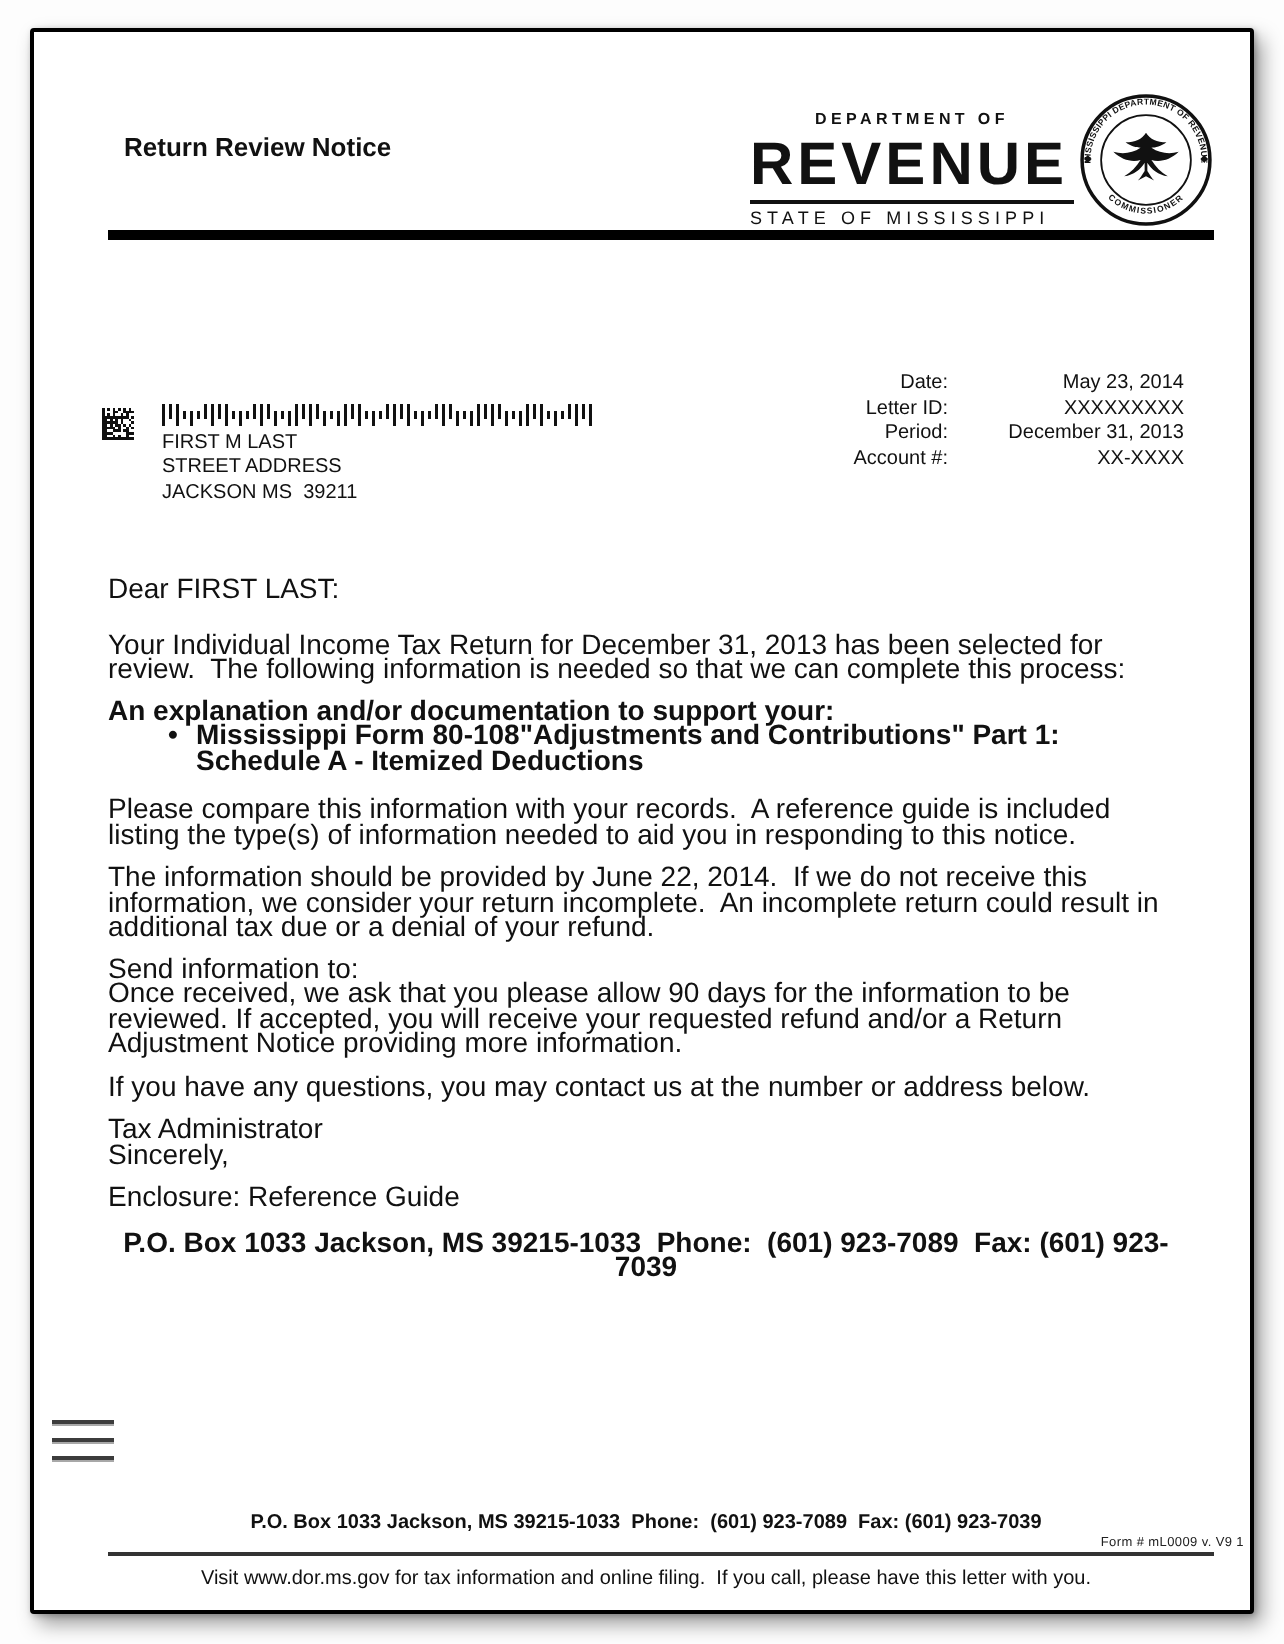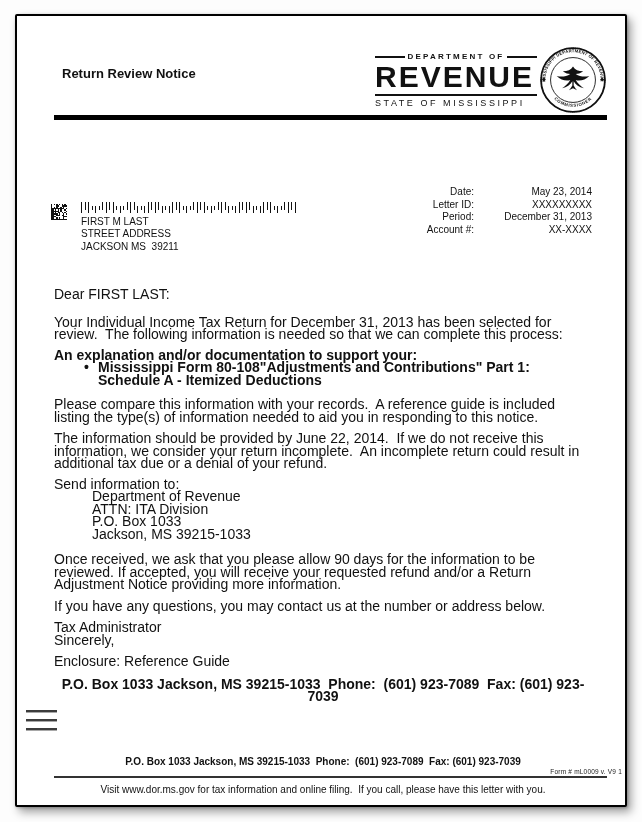--- a/index.html
+++ b/index.html
@@ -8,21 +8,21 @@
     font-family:"Liberation Sans","DejaVu Sans",sans-serif;color:#111;
   }
   .paper{
     position:absolute;left:15px;top:14px;width:608px;height:789px;
     background:#fff;border:2px solid #000;border-radius:2px;
     box-shadow:4px 5px 10px rgba(0,0,0,.38),1px 1px 3px rgba(0,0,0,.25);
   }
   
   .notice-title{position:absolute;top:50px;left:45px;font-size:13px;font-weight:bold;}
   .logo{position:absolute;top:36px;left:358px;width:162px;}
-  .dept-row{display:flex;align-items:center;gap:3px;font-size:8px;font-weight:bold;letter-spacing:2.2px;white-space:nowrap;}
+  .dept-row{display:flex;align-items:center;gap:3px;font-size:8px;font-weight:bold;letter-spacing:2.2px;white-space:nowrap;flex-direction:column;}
   .dept-row .dline{flex:1;height:2px;background:#111;}
   .revenue{font-size:30px;font-weight:bold;letter-spacing:2px;line-height:1;margin-top:1px;white-space:nowrap;}
   .logo-rule{height:2px;background:#111;margin:2px 0;}
   .state{font-size:9px;letter-spacing:2.55px;white-space:nowrap;}
   .seal{position:absolute;top:30px;left:522px;width:68px;height:68px;}
   .divider{position:absolute;top:99px;left:37px;width:553px;height:5px;background:#000;}
   
   .meta{position:absolute;top:170px;right:33px;font-size:10px;border-collapse:collapse;}
   .meta td{padding:0;line-height:12.6px;}
   .meta td.mlabel{text-align:right;}
@@ -284,26 +284,20 @@
     <p class="after-salutation">Dear FIRST LAST:</p>
     <p class="before-heading">Your Individual Income Tax Return for December 31, 2013 has been selected for review.  The following information is needed so that we can complete this process:</p>
     <p class="tight bold">An explanation and/or documentation to support your:</p>
     <div class="bullet-row">
       <span class="dot">•</span>
       <span>Mississippi Form 80-108"Adjustments and Contributions" Part 1: Schedule A - Itemized Deductions</span>
     </div>
     <p>Please compare this information with your records.  A reference guide is included listing the type(s) of information needed to aid you in responding to this notice.</p>
     <p class="before-heading">The information should be provided by June 22, 2014.  If we do not receive this information, we consider your return incomplete.  An incomplete return could result in additional tax due or a denial of your refund.</p>
     <p class="tight">Send information to:</p>
-    <div class="addr-block">
-      <div>Department of Revenue</div>
-      <div>ATTN: ITA Division</div>
-      <div>P.O. Box 1033</div>
-      <div>Jackson, MS 39215-1033</div>
-    </div>
     <p>Once received, we ask that you please allow 90 days for the information to be reviewed. If accepted, you will receive your requested refund and/or a Return Adjustment Notice providing more information.</p>
     <p>If you have any questions, you may contact us at the number or address below.</p>
     <div class="sig-block">
       <p>Tax Administrator</p>
       <p>Sincerely,</p>
       <div class="sig-gap"></div>
       <p>Enclosure: Reference Guide</p>
     </div>
     <div class="contact-mid">P.O. Box 1033 Jackson, MS 39215-1033  Phone:  (601) 923-7089  Fax: (601) 923-7039</div>
   </div>

